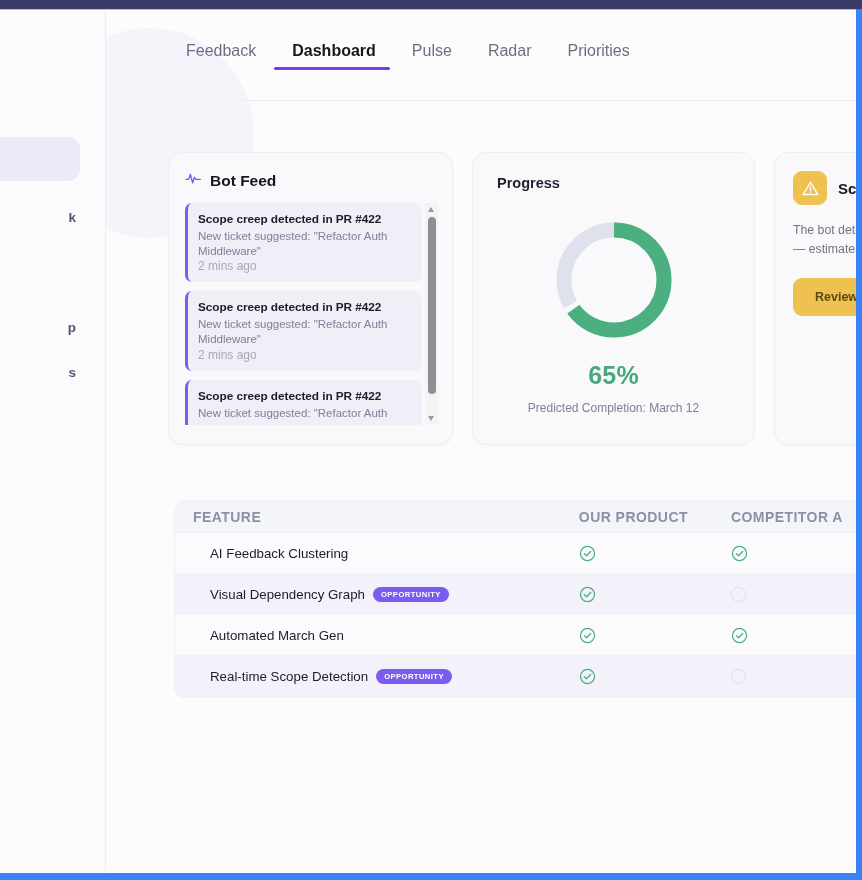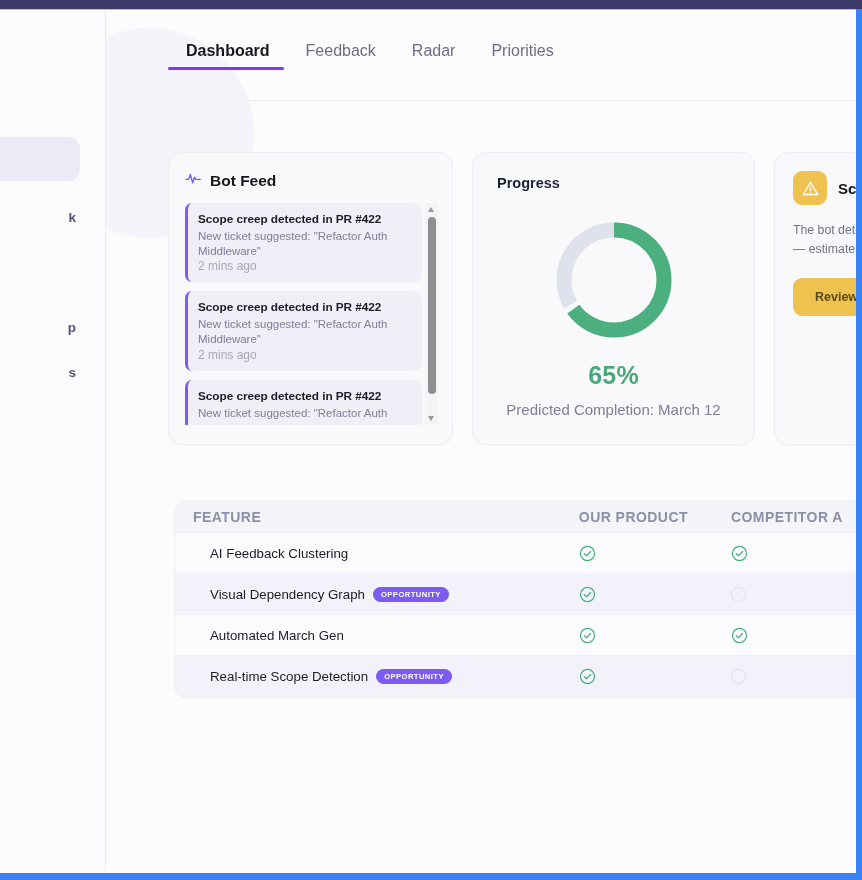--- a/index.html
+++ b/index.html
@@ -249,21 +249,21 @@
     text-align: center;
     font-size: 25px;
     font-weight: 700;
     color: #48a87a;
     letter-spacing: .2px;
   }
   #progress-caption {
     position: absolute;
     left: 0; right: 0; top: 248px;
     text-align: center;
-    font-size: 15px;
+    font-size: 12px;
     color: #7d8097;
   }
 
   
   #alert-head { display: flex; align-items: center; gap: 11px; }
   #alert-icon {
     width: 34px; height: 34px;
     border-radius: 9px;
     background: #efc14e;
     display: flex;
@@ -370,22 +370,23 @@
     <div class="side-item" style="top:355px">s</div>
   </div>
 
   <div id="content">
 
     <div class="ghost-blob"></div>
 
     <div id="tab-underline"></div>
 
     <div id="tabbar">
+      <div class="tab">Feedback</div>
       <div class="tab active">Dashboard</div>
-      <div class="tab">Feedback</div>
+      <div class="tab">Pulse</div>
       <div class="tab">Radar</div>
       <div class="tab">Priorities</div>
     </div>
 
     <div id="card-row">
 
       <div class="card" id="card-botfeed">
         <div class="card-title">
           <span>
             <svg width="17" height="15" viewBox="0 0 20 16" fill="none">

